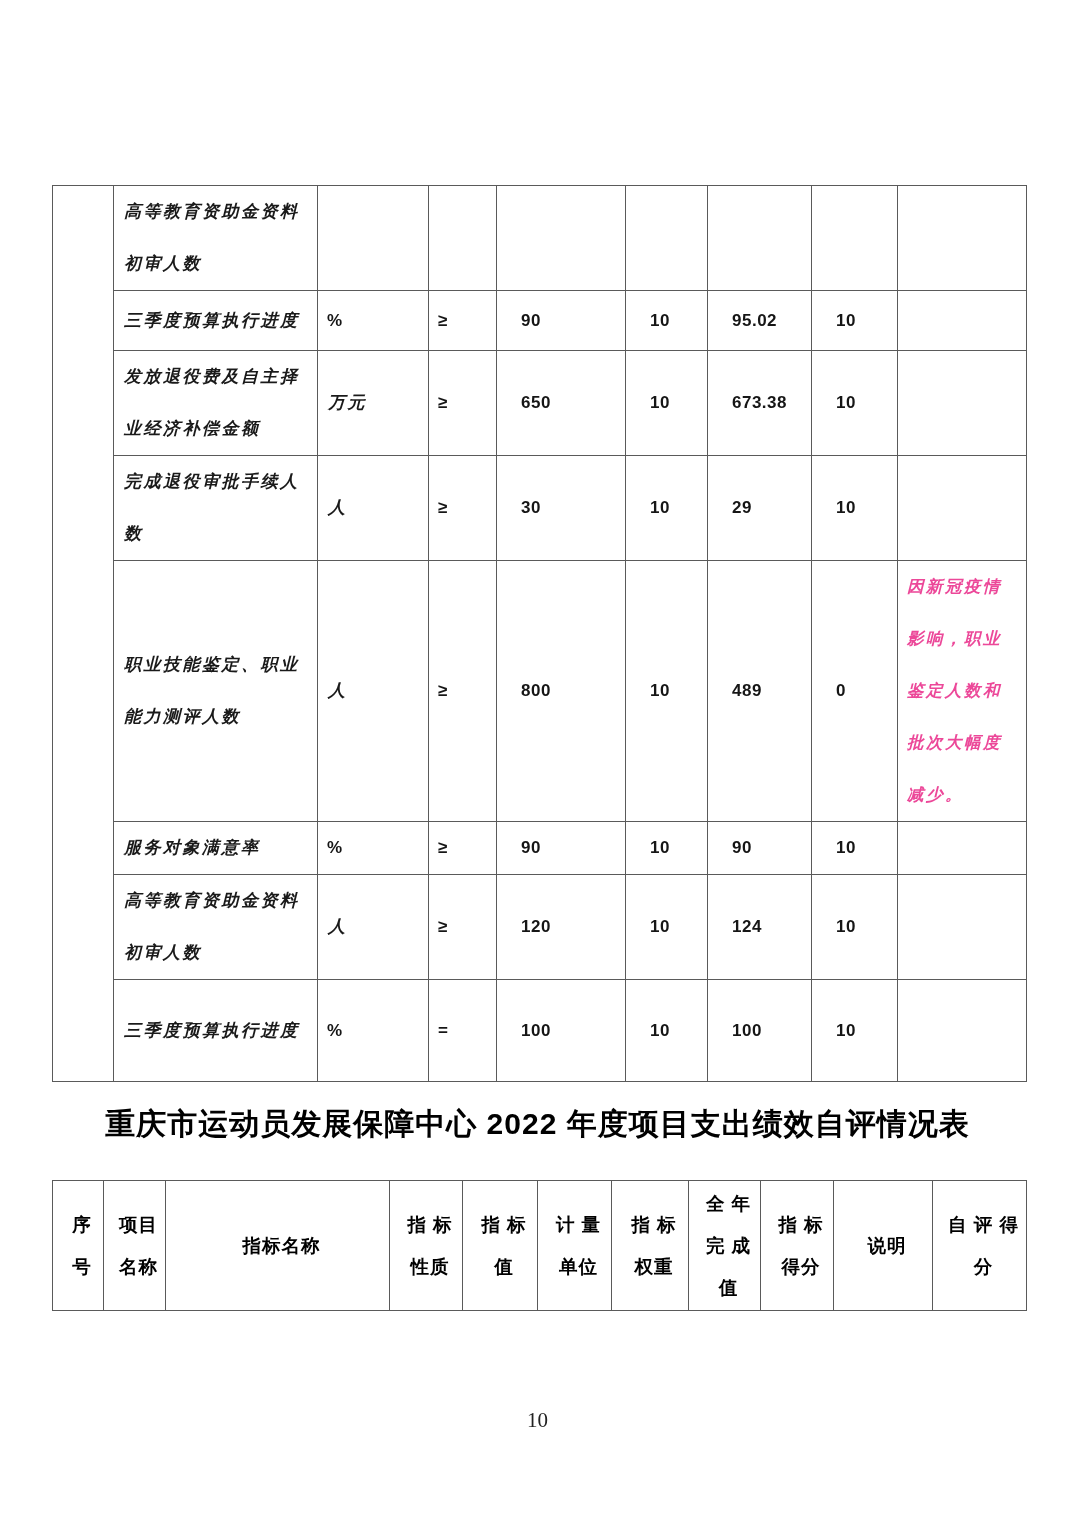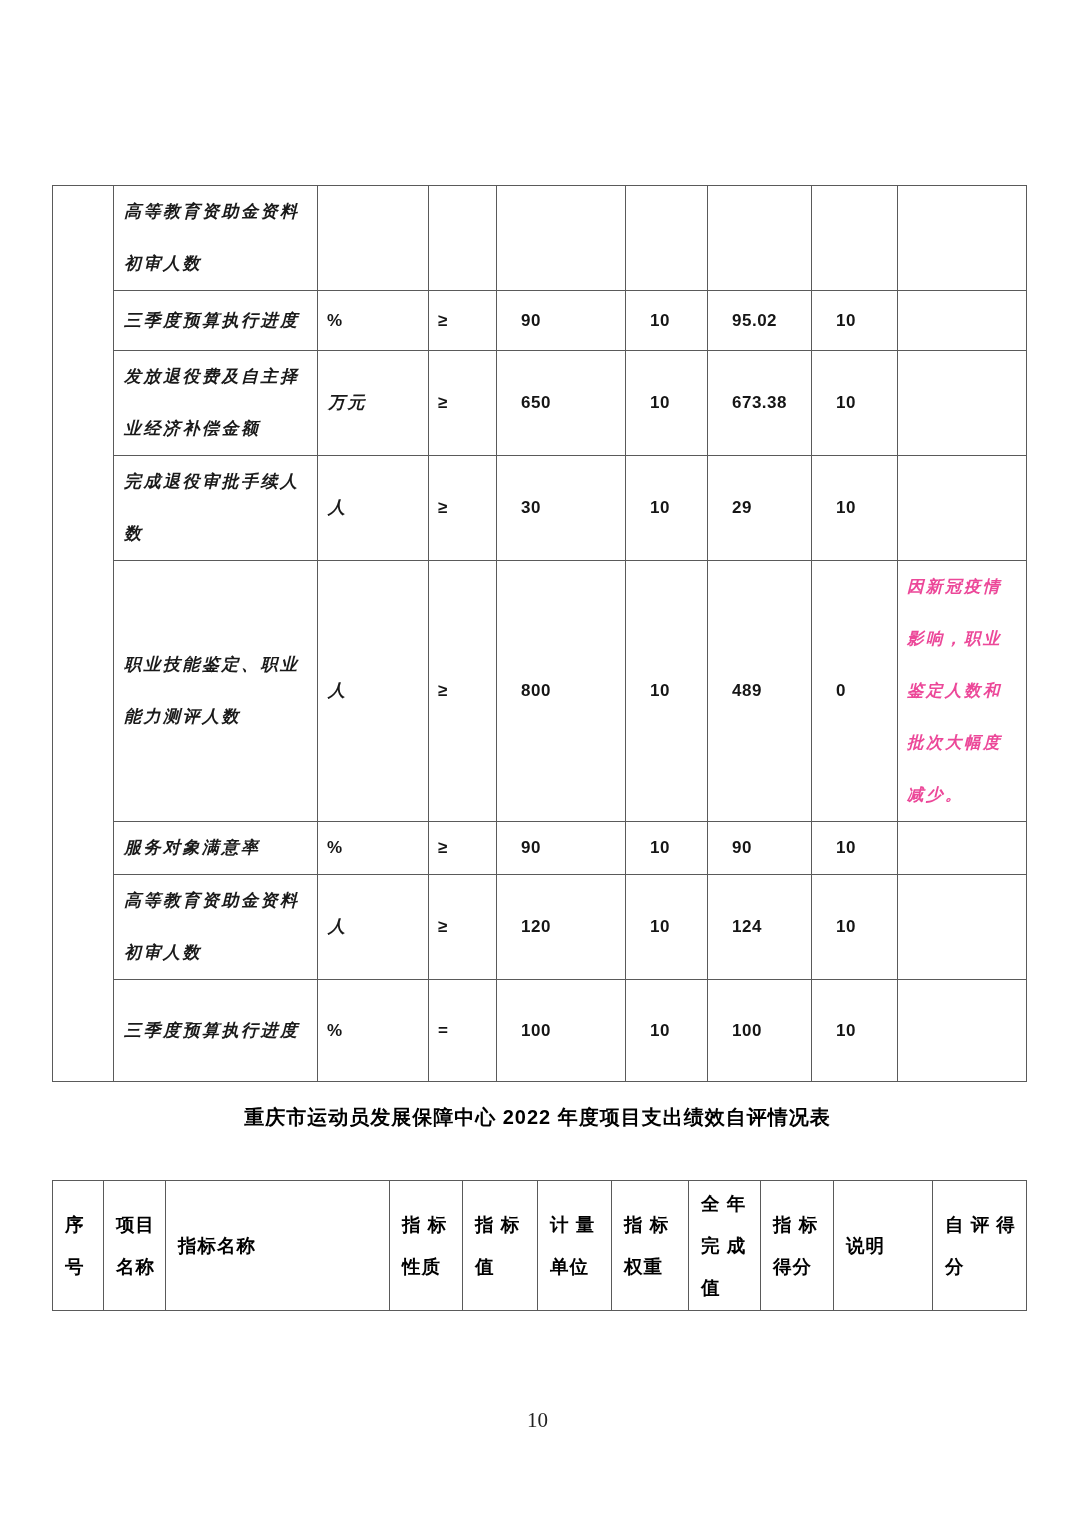--- a/index.html
+++ b/index.html
@@ -26,29 +26,29 @@
   }
   #t1 td.remark{
     font-size:16.5px;letter-spacing:2.5px;line-height:52px;
     padding:0 7px 0 9px;font-style:italic;color:#ec4899;
   }
 
   
   .sec-title{
     position:absolute;top:1104px;left:0;width:100%;text-align:center;
     font-family:"Liberation Sans", sans-serif;font-weight:700;
-    font-size:20px;letter-spacing:1px;color:#000;
+    font-size:30px;letter-spacing:1px;color:#000;
   }
 
   
   #t2{position:absolute;left:52px;top:1180px;width:974px;}
   #t2 td{
     font-family:"Liberation Sans", sans-serif;font-weight:700;
     font-size:18.5px;line-height:42px;letter-spacing:1px;
-    padding:0 4px 0 12px;white-space:pre-line;color:#000;
+    padding:0 4px 0 12px;white-space:pre-line;color:#000;text-align:center;
   }
 
   
   .page-number{
     position:absolute;top:1408px;left:0;width:100%;text-align:center;
     font-size:21px;font-family:"Liberation Serif", serif;color:#222;
   }
 </style>
 </head>
 <body>

